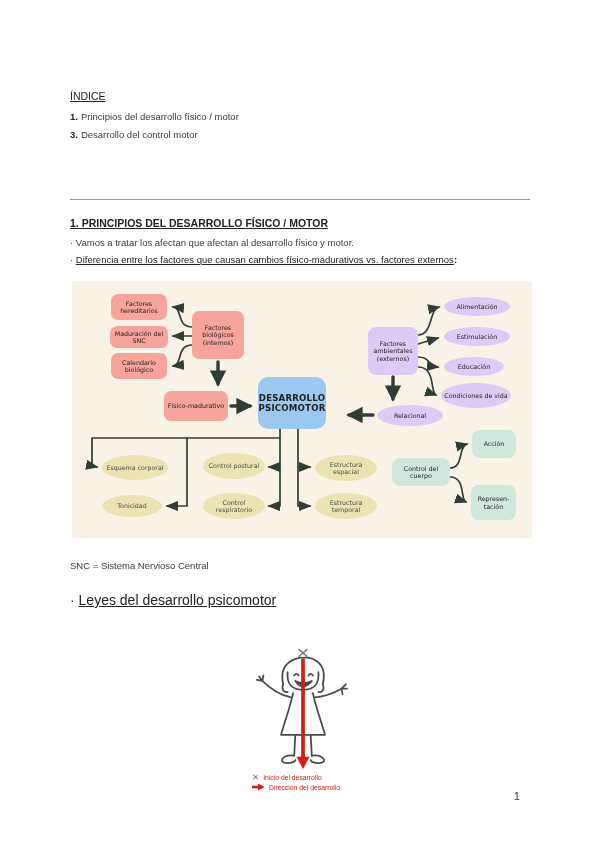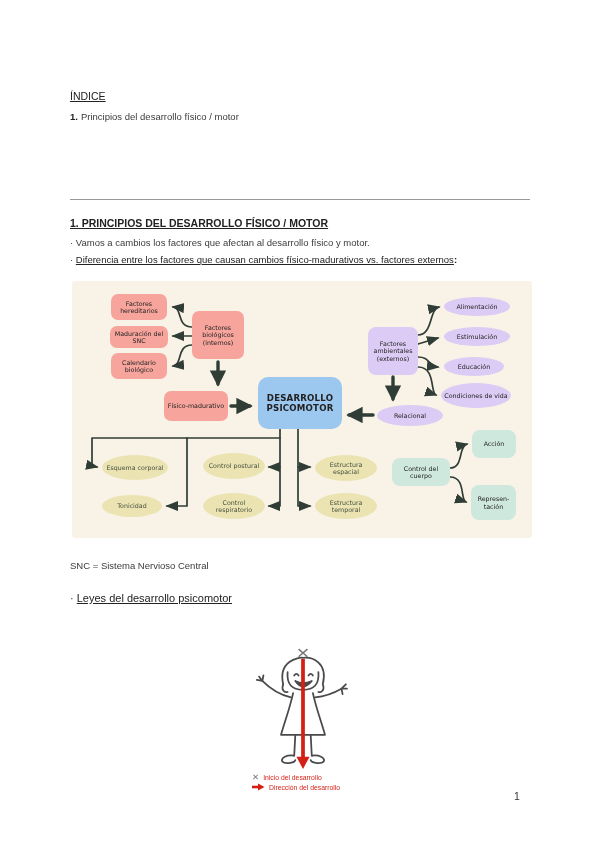--- a/index.html
+++ b/index.html
@@ -39,47 +39,48 @@
     line-height:1.18; color:#222; padding:1px 3px;
   }
   .pink  { background:#f7a49c; border-radius:7px; }
   .purp  { background:#dccbf5; border-radius:8px; }
   .purp-e{ background:#dccbf5; border-radius:50%; }
   .blue  { background:#9cc7ee; border-radius:10px; font-weight:bold; font-size:8.6px; letter-spacing:.2px; }
   .yel   { background:#ebe4b2; border-radius:50%; color:#44503e; }
   .teal  { background:#cfe8de; border-radius:8px; }
   
   .snc-note { position:absolute; top:560px; left:70px; font-size:9.5px; }
-  .leyes-h  { position:absolute; top:592px; left:70px; font-size:11px; }
+  .leyes-h  { position:absolute; top:592px; left:70px; font-size:14px; }
   .law-line { position:absolute; top:611px; left:70px; width:462px; font-size:9.5px; line-height:18px; }
   .u { text-decoration:underline; }
   
   .child-fig { position:absolute; top:648px; left:248px; }
   .legend { position:absolute; top:772px; left:252px; font-size:6.8px; color:#d41f14; }
   .legend-row { display:flex; align-items:center; gap:4px; height:10px; }
   .x-icon { color:#777; font-size:8.5px; line-height:1; }
   .arr-icon { display:inline-block; line-height:0; }
   
   .pagenum { position:absolute; top:790px; left:514px; font-size:10.5px; color:#333; }
 </style>
 </head>
 <body>
 
 <div class="page">
 
 
   <div class="indice">
     <div class="indice-h">ÍNDICE</div>
     <div class="idx-row"><b>1.</b><span>Principios del desarrollo físico / motor</span></div>
+    <div class="idx-row"><b>3.</b><span>Desarrollo del control motor</span></div>
   </div>
 
   <hr class="divider">
 
   <div class="sec-h">1. PRINCIPIOS DEL DESARROLLO FÍSICO / MOTOR</div>
-  <div class="bline1">· Vamos a cambios los factores que afectan al desarrollo físico y motor.</div>
+  <div class="bline1">· Vamos a tratar los afectan que afectan al desarrollo físico y motor.</div>
   <div class="bline2"><span>· </span><span class="bu">Diferencia entre los factores que causan cambios físico-madurativos vs. factores externos</span><span class="bcolon">:</span></div>
 
   <div class="diagram">
     <svg class="arrows" width="460" height="257" viewBox="0 0 460 257">
       <defs>
         <marker id="ah" markerWidth="9" markerHeight="8" refX="6.5" refY="3" orient="auto">
             <path d="M0,0L7.5,3L0,6Z" fill="#2f3d36"></path>
           </marker>
         <marker id="ahb" markerWidth="6" markerHeight="6" refX="4" refY="2.4" orient="auto">
             <path d="M0,0L4.8,2.4L0,4.8Z" fill="#2f3d36"></path>
@@ -112,21 +113,21 @@
         <path d="M321,96 L321,118" marker-end="url(#ahb)"></path>
         <path d="M301,134 L277,134" marker-end="url(#ahb)"></path>
       </g>
     </svg>
 
     <div class="node pink" style="left:39px;top:13px;width:56px;height:26px;">Factores hereditarios</div>
     <div class="node pink" style="left:38px;top:45px;width:58px;height:22px;">Maduración del SNC</div>
     <div class="node pink" style="left:39px;top:72px;width:56px;height:26px;">Calendario biológico</div>
     <div class="node pink" style="left:120px;top:30px;width:52px;height:48px;">Factores biológicos (internos)</div>
     <div class="node pink" style="left:92px;top:110px;width:64px;height:30px;">Físico-madurativo</div>
-    <div class="node blue" style="left:186px;top:96px;width:84px;height:52px;">DESARROLLO PSICOMOTOR</div>
+    <div class="node blue" style="left:186px;top:96px;width:68px;height:52px;">DESARROLLO PSICOMOTOR</div>
     <div class="node purp" style="left:296px;top:46px;width:50px;height:48px;">Factores ambientales (externos)</div>
     <div class="node purp-e" style="left:372px;top:16px;width:66px;height:19px;">Alimentación</div>
     <div class="node purp-e" style="left:372px;top:46px;width:66px;height:19px;">Estimulación</div>
     <div class="node purp-e" style="left:372px;top:76px;width:60px;height:19px;">Educación</div>
     <div class="node purp-e" style="left:369px;top:102px;width:70px;height:25px;">Condiciones de vida</div>
     <div class="node purp-e" style="left:305px;top:124px;width:66px;height:21px;">Relacional</div>
     <div class="node yel" style="left:30px;top:174px;width:66px;height:25px;">Esquema corporal</div>
     <div class="node yel" style="left:30px;top:214px;width:60px;height:22px;">Tonicidad</div>
     <div class="node yel" style="left:131px;top:172px;width:62px;height:26px;">Control postural</div>
     <div class="node yel" style="left:131px;top:212px;width:62px;height:26px;">Control respiratorio</div>

